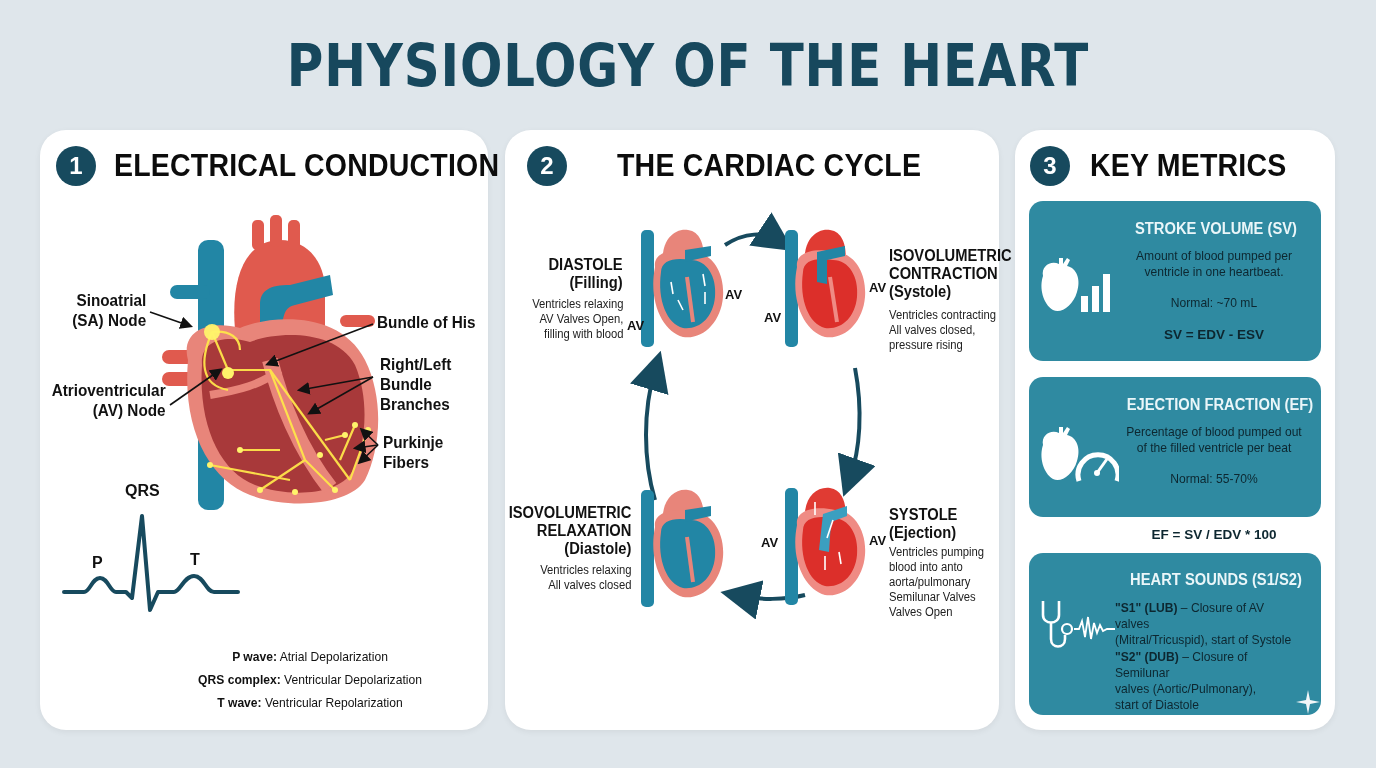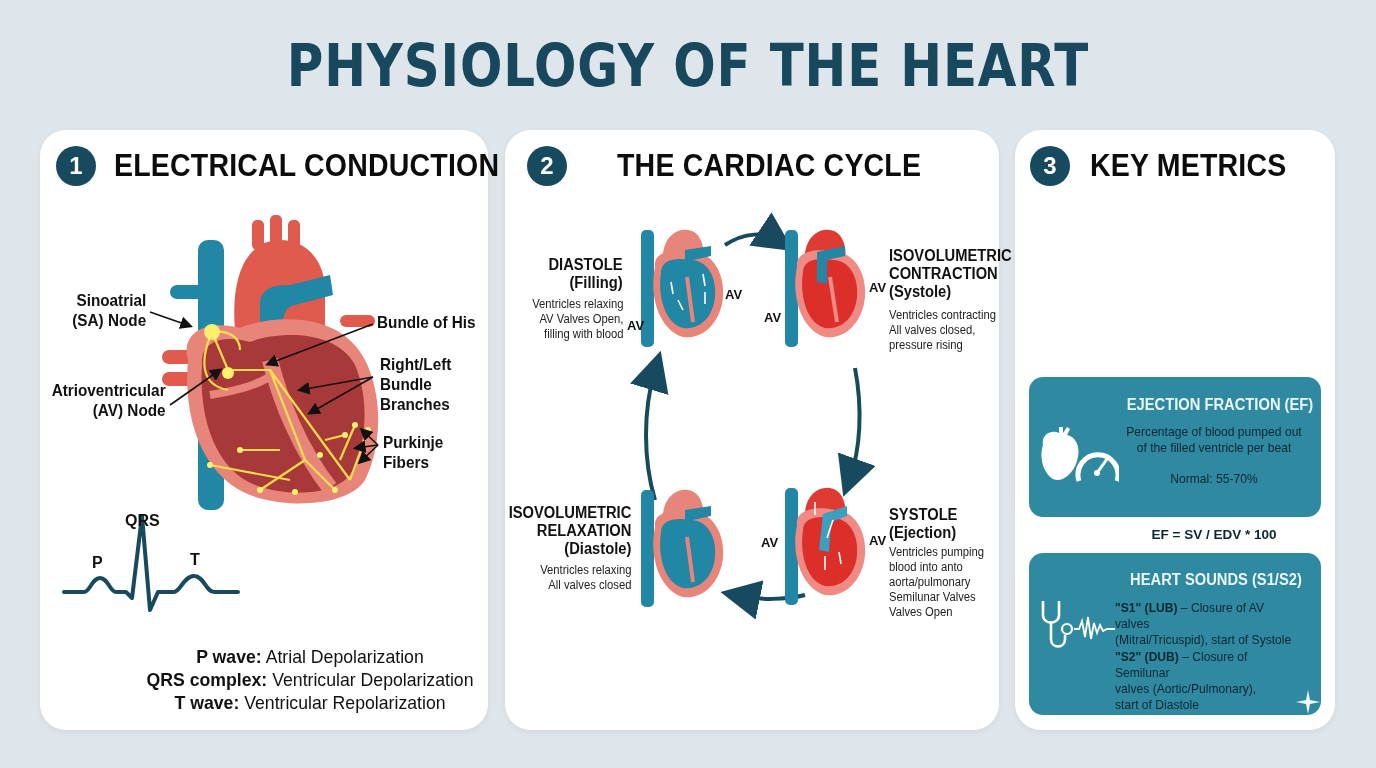--- a/index.html
+++ b/index.html
@@ -51,21 +51,21 @@
   .label {
     position: absolute; font-weight: bold; font-size: 17px; line-height: 20px;
     color: #111; white-space: nowrap;
     transform: scaleX(0.9); transform-origin: left top;
   }
   .label.right { text-align: right; transform-origin: right top; }
   .ecg-svg { position: absolute; left: 22px; top: 376px; width: 180px; height: 110px; }
   .ecg-label { position: absolute; font-weight: bold; font-size: 16px; }
   .legend-lines {
     position: absolute; left: 0; top: 515px; width: 540px; text-align: center;
-    font-size: 19px; line-height: 23px; color: #111;
+    font-size: 13px; line-height: 23px; color: #111;
   }
   .legend-lines .ll { transform: scaleX(0.93); }
   .legend-lines b { font-weight: bold; }
 
   
   .stage-title {
     position: absolute; font-weight: bold; font-size: 16px; line-height: 18px;
     white-space: nowrap; transform: scaleX(0.92);
   }
   .stage-desc {
@@ -194,21 +194,21 @@
         <div>Branches</div>
     </div>
     <div class="label" style="left:343px;top:303px;">
       <div>Purkinje</div>
         <div>Fibers</div>
     </div>
 
     <svg class="ecg-svg" viewBox="0 0 180 110">
       <path d="M2 86 L 22 86 C 28 86, 30 72, 38 72 C 46 72, 48 86, 54 86 L 64 86 L 70 92 L 80 10 L 88 104 L 96 86 L 112 86 C 118 86, 122 70, 132 70 C 142 70, 144 86, 152 86 L 176 86" stroke="#174a5e" stroke-width="4" fill="none" stroke-linejoin="round" stroke-linecap="round"></path>
     </svg>
-    <div class="ecg-label" style="left:85px;top:382px;">QRS</div>
+    <div class="ecg-label" style="left:85px;top:352px;">QRS</div>
     <div class="ecg-label" style="left:52px;top:424px;">P</div>
     <div class="ecg-label" style="left:150px;top:421px;">T</div>
 
     <div class="legend-lines">
       <div class="ll"><b>P wave:</b> <span>Atrial Depolarization</span></div>
       <div class="ll"><b>QRS complex:</b> <span>Ventricular Depolarization</span></div>
       <div class="ll"><b>T wave:</b> <span>Ventricular Repolarization</span></div>
     </div>
   </section>
 
@@ -326,20 +326,35 @@
         <div>All valves closed</div>
     </div>
   </section>
 
   <section class="panel panel-3">
     <div class="panel-head">
       <div class="num-badge">3</div>
       <div class="panel-title">KEY METRICS</div>
     </div>
 
+    <div class="metric-card mc-1">
+      <svg class="mc-icon" style="top:55px;" viewBox="0 0 82 60">
+        <path d="M6 20 C 4 10, 14 4, 22 8 L 22 2 L 26 2 L 26 8 L 30 2 L 33 4 L 30 10 C 40 12, 44 24, 40 36 C 36 50, 24 58, 16 54 C 6 48, 2 32, 6 20 Z" fill="#fff"></path>
+        <rect x="44" y="40" width="7" height="16" fill="#fff"></rect>
+        <rect x="55" y="30" width="7" height="26" fill="#fff"></rect>
+        <rect x="66" y="18" width="7" height="38" fill="#fff"></rect>
+      </svg>
+      <div class="mc-title" style="top:19px;">STROKE VOLUME (SV)</div>
+      <div class="mc-text" style="top:47px;">
+        <div>Amount of blood pumped per</div>
+          <div>ventricle in one heartbeat.</div>
+      </div>
+      <div class="mc-text" style="top:94px;">Normal: ~70 mL</div>
+      <div class="mc-formula" style="top:126px;">SV = EDV - ESV</div>
+    </div>
 
     <div class="metric-card mc-2">
       <svg class="mc-icon" style="top:48px;" viewBox="0 0 82 60">
         <path d="M6 20 C 4 10, 14 4, 22 8 L 22 2 L 26 2 L 26 8 L 30 2 L 33 4 L 30 10 C 40 12, 44 24, 40 36 C 36 50, 24 58, 16 54 C 6 48, 2 32, 6 20 Z" fill="#fff"></path>
         <path d="M42 56 A 20 20 0 1 1 80 56" stroke="#fff" stroke-width="5" fill="none"></path>
         <line x1="60" y1="48" x2="70" y2="34" stroke="#fff" stroke-width="3"></line>
         <circle cx="60" cy="48" r="3" fill="#fff"></circle>
       </svg>
       <div class="mc-title" style="top:19px;">EJECTION FRACTION (EF)</div>
       <div class="mc-text" style="top:47px;">

